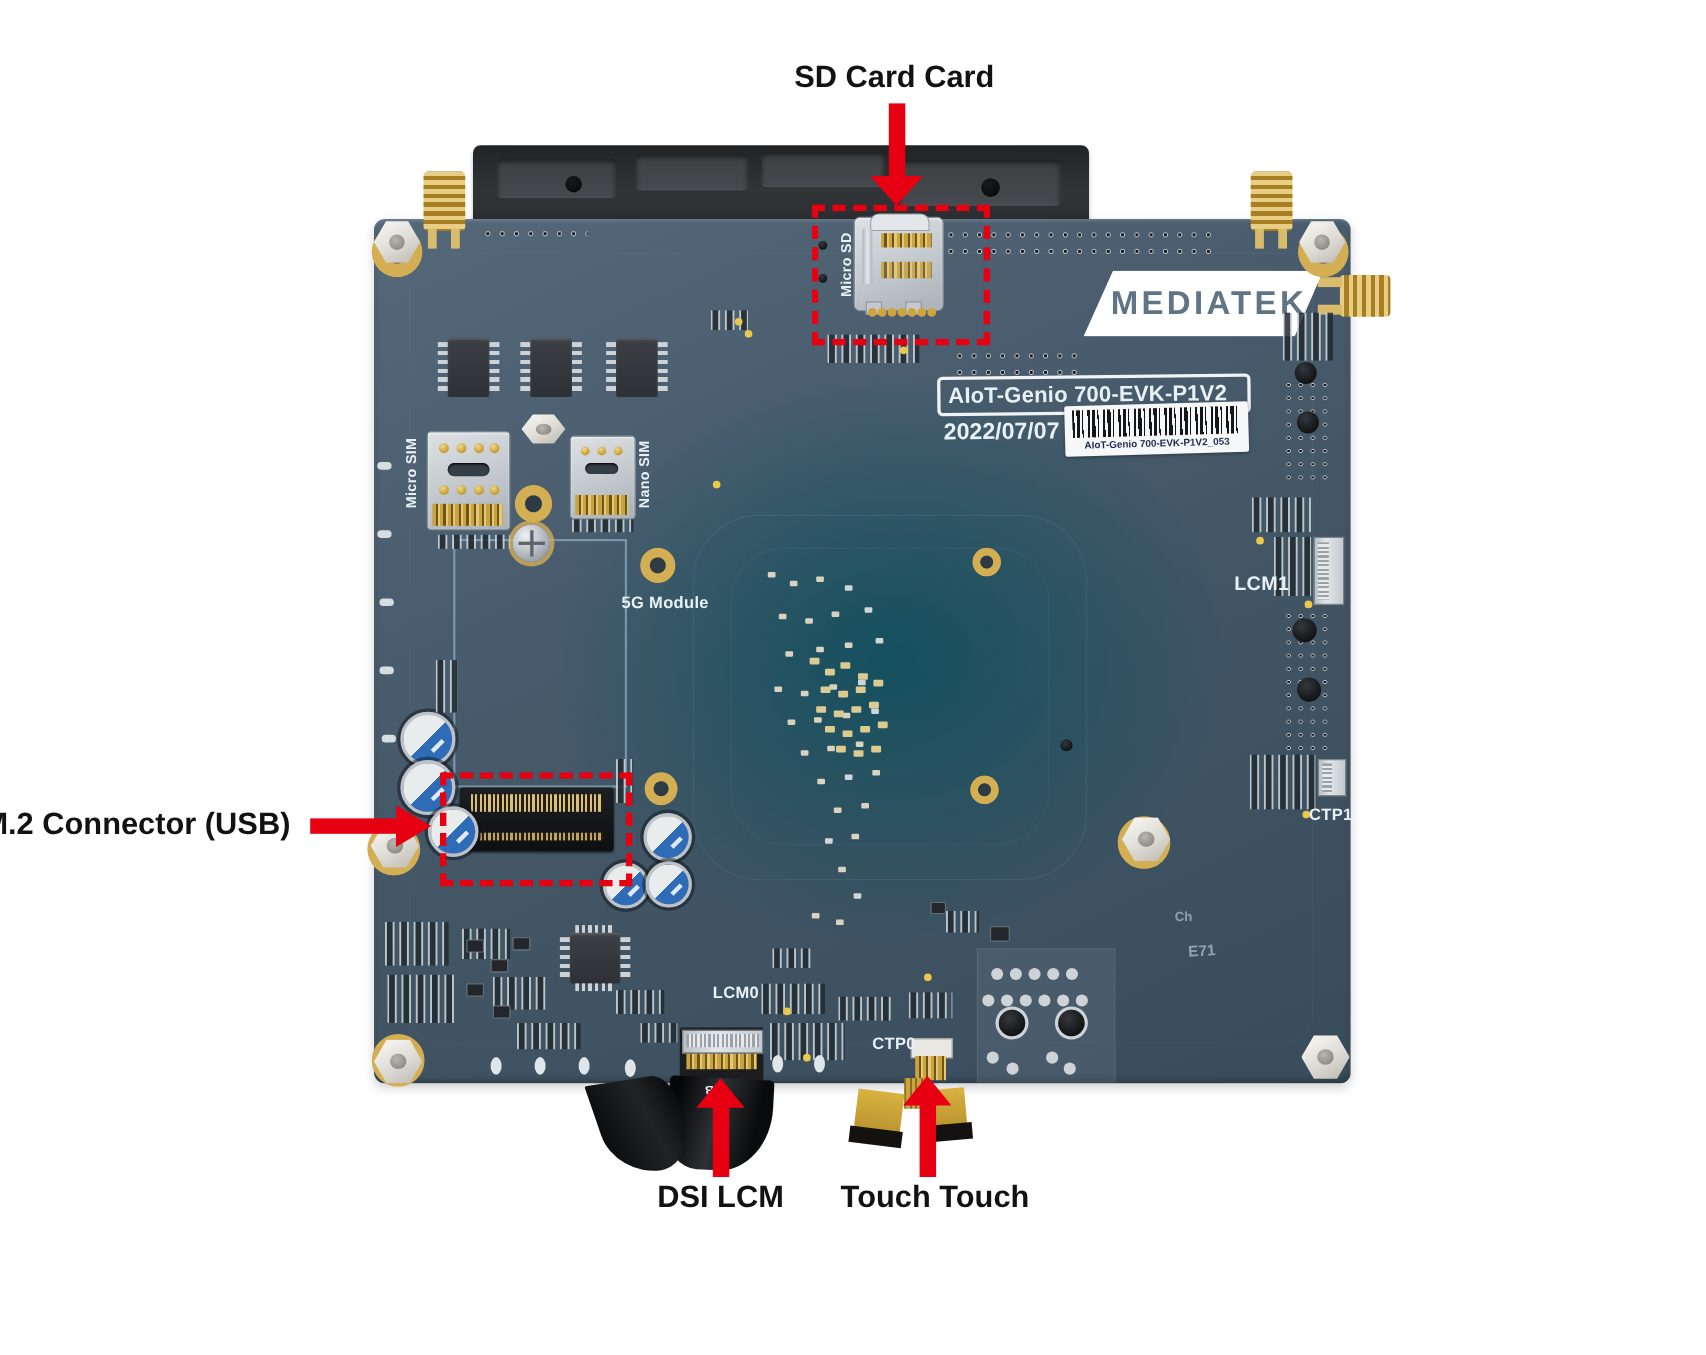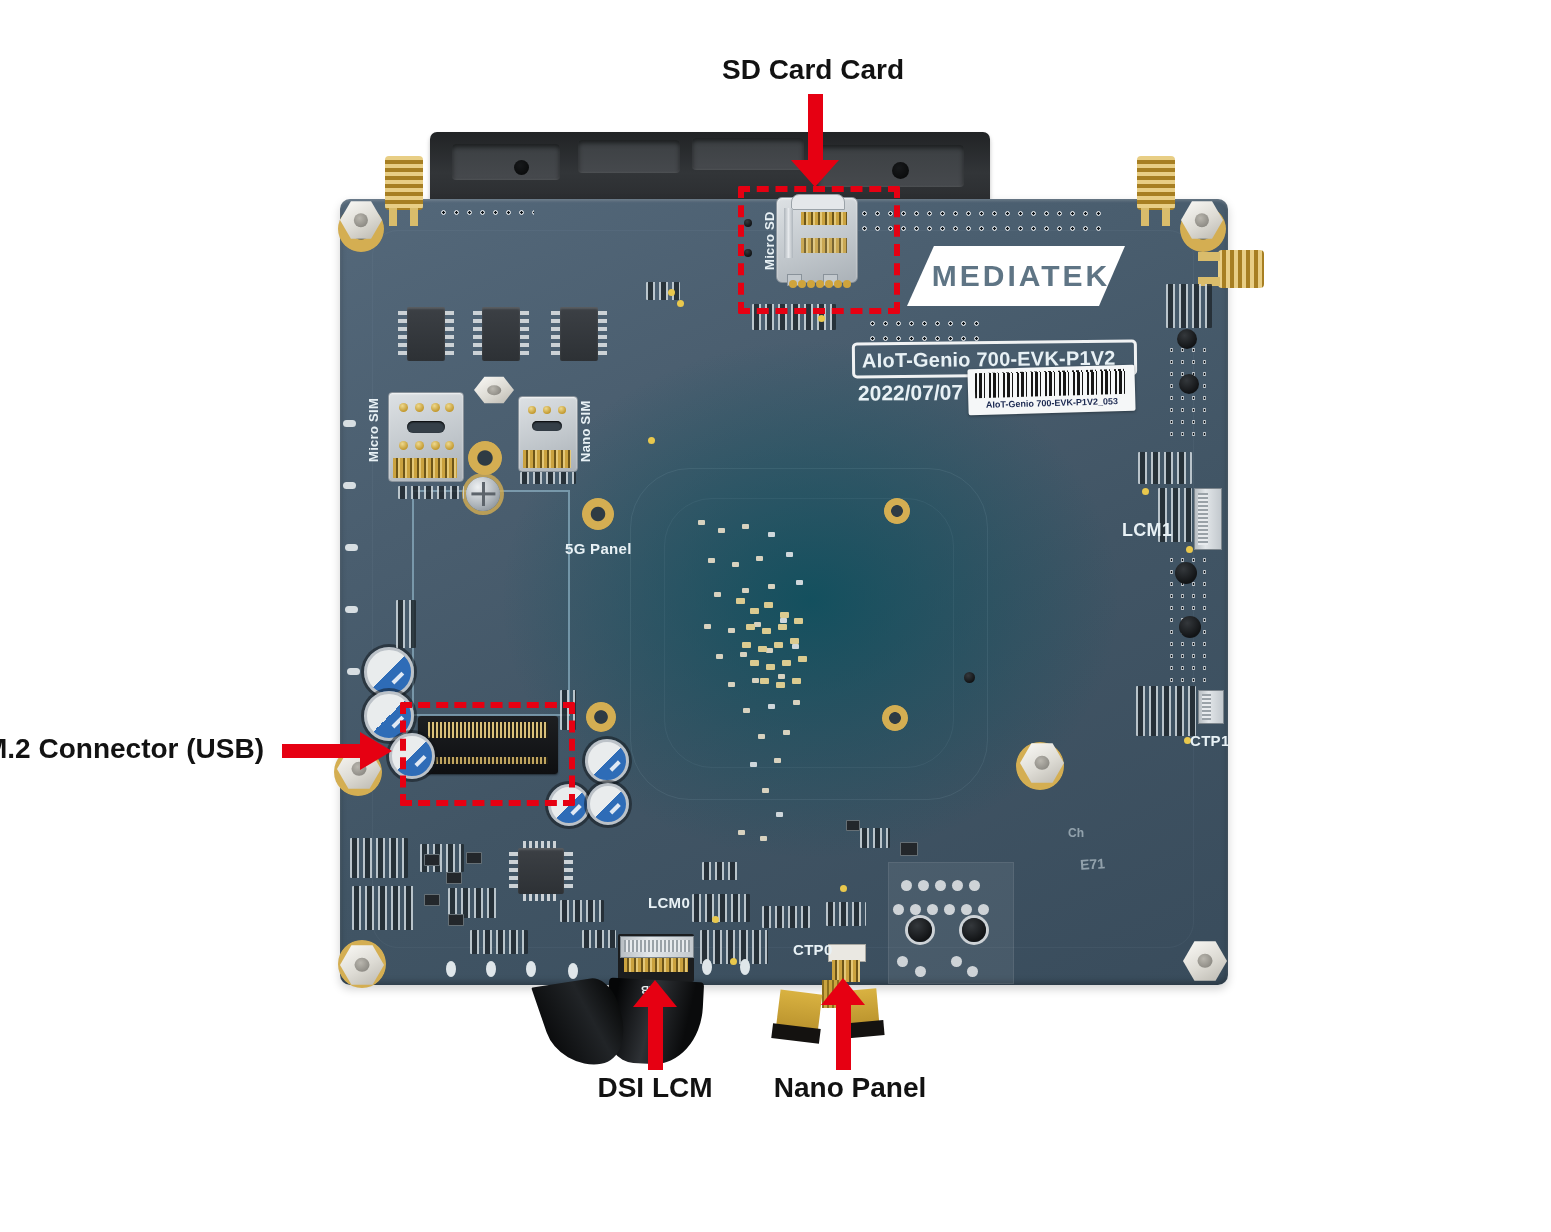--- a/index.html
+++ b/index.html
@@ -170,21 +170,21 @@
     <div style="position:absolute;left:7px;top:10px;width:9px;height:50px;background:linear-gradient(90deg,#aeb5bb,#e6e9ec 50%,#aeb5bb)"></div>
     <div class="goldrow" style="position:absolute;left:24px;top:14px;width:46px;height:13px"></div>
     <div class="goldrow" style="position:absolute;left:24px;top:40px;width:46px;height:15px;opacity:.85"></div>
     <div style="position:absolute;left:10px;bottom:-4px;width:13px;height:10px;background:#c3c9ce;border:1px solid #89929a"></div>
     <div style="position:absolute;left:46px;bottom:-4px;width:13px;height:10px;background:#c3c9ce;border:1px solid #89929a"></div>
   </div>
   <div class="abs dot-stamp" style="left:789px;top:280px;width:8px;height:8px;background:#cfa43c;box-shadow:9px 0 0 #cfa43c,18px 0 0 #cfa43c,27px 0 0 #cfa43c,36px 0 0 #cfa43c,45px 0 0 #cfa43c,54px 0 0 #cfa43c"></div>
   <div class="abs blkcap" style="left:744px;top:219px;width:8px;height:8px"></div>
   <div class="abs blkcap" style="left:744px;top:249px;width:8px;height:8px"></div>
 
-  <div class="abs logo" style="left:902px;top:246px;width:228px;height:60px">
+  <div class="abs logo" style="left:980px;top:246px;width:228px;height:60px">
       <span>MEDIATEK</span>
     </div>
   <div class="abs modelbox" style="left:852px;top:341px;width:272px;height:30px">
       <span>AIoT-Genio 700-EVK-P1V2</span>
     </div>
   <div class="abs datetext" style="left:858px;top:381px">2022/07/07</div>
   <div class="abs sticker" style="left:968px;top:367px;width:167px;height:46px">
     <div class="bars"></div>
     <div class="stickertext">AIoT-Genio 700-EVK-P1V2_053</div>
   </div>
@@ -291,21 +291,21 @@
   <div class="abs dot-stamp" style="left:698px;top:520px;width:7px;height:5px;border-radius:1px;background:#d8d2bf;box-shadow:20px 8px 0 #d8d2bf,44px 4px 0 #d8d2bf,70px 12px 0 #cfd7db,10px 38px 0 #d8d2bf,34px 42px 0 #d8d2bf,58px 36px 0 #d8d2bf,88px 32px 0 #cfd7db,16px 72px 0 #d8d2bf,44px 68px 0 #d8d2bf,70px 64px 0 #d8d2bf,98px 60px 0 #cfd7db,6px 104px 0 #d8d2bf,30px 108px 0 #d8d2bf,56px 102px 0 #d8d2bf,82px 98px 0 #cfd7db,18px 134px 0 #d8d2bf,42px 132px 0 #d8d2bf,68px 128px 0 #d8d2bf,94px 124px 0 #cfd7db,30px 162px 0 #d8d2bf,54px 158px 0 #d8d2bf,80px 154px 0 #d8d2bf,45px 188px 0 #d8d2bf,70px 184px 0 #cfd7db,95px 180px 0 #d8d2bf,60px 214px 0 #d8d2bf,85px 210px 0 #d8d2bf,52px 242px 0 #cfd7db,76px 238px 0 #d8d2bf,64px 268px 0 #d8d2bf,78px 292px 0 #cfd7db,40px 310px 0 #d8d2bf,62px 316px 0 #d8d2bf"></div>
   <div class="abs dot-stamp" style="left:736px;top:598px;width:9px;height:6px;border-radius:1px;background:#dbcb90;box-shadow:14px 10px 0 #dbcb90,28px 4px 0 #dbcb90,44px 14px 0 #dbcb90,10px 26px 0 #dbcb90,26px 30px 0 #dbcb90,42px 26px 0 #dbcb90,58px 20px 0 #dbcb90,6px 44px 0 #dbcb90,22px 48px 0 #dbcb90,38px 44px 0 #dbcb90,54px 40px 0 #dbcb90,14px 62px 0 #dbcb90,30px 66px 0 #dbcb90,46px 62px 0 #dbcb90,62px 58px 0 #dbcb90,24px 80px 0 #dbcb90,40px 84px 0 #dbcb90,56px 80px 0 #dbcb90"></div>
 
   <div class="abs dot-stamp" style="left:668px;top:289px;width:7px;height:7px;background:#e9c84d;box-shadow:9px 11px 0 #e9c84d,474px 199px 0 #e9c84d,518px 257px 0 #e9c84d,516px 448px 0 #e9c84d,44px 627px 0 #e9c84d,172px 596px 0 #e9c84d,62px 669px 0 #e9c84d,-20px 148px 0 #e9c84d,150px 26px 0 #e9c84d"></div>
   <div class="abs dot-stamp" style="left:446px;top:961px;width:10px;height:16px;background:#dfe6ea;box-shadow:40px 0 0 #dfe6ea,80px 0 0 #dfe6ea,122px 2px 0 #dfe6ea,256px -2px 0 #dfe6ea,294px -2px 0 #dfe6ea"></div>
   <div class="abs dot-stamp" style="left:343px;top:420px;width:13px;height:7px;border-radius:4px;background:#d7dee2;box-shadow:0 62px 0 #d7dee2,2px 124px 0 #d7dee2,2px 186px 0 #d7dee2,4px 248px 0 #d7dee2"></div>
 
   <div class="abs silk vtext" style="left:762px;top:208px;height:62px;font-size:13px">Micro SD</div>
   <div class="abs silk vtext" style="left:366px;top:392px;height:70px;font-size:13px">Micro SIM</div>
   <div class="abs silk vtext" style="left:578px;top:396px;height:66px;font-size:13px">Nano SIM</div>
-  <div class="abs silk" style="left:565px;top:540px;font-size:15px">5G Panel</div>
+  <div class="abs silk" style="left:565px;top:540px;font-size:15px">5G Module</div>
   <div class="abs silk" style="left:648px;top:894px;font-size:15px">LCM0</div>
   <div class="abs silk" style="left:793px;top:941px;font-size:15px">CTP0</div>
   <div class="abs silk" style="left:1122px;top:520px;font-size:18px">LCM1</div>
   <div class="abs silk" style="left:1190px;top:732px;font-size:15px">CTP1</div>
   <div class="abs etch" style="left:1068px;top:826px;font-size:12px">Ch</div>
   <div class="abs etch" style="left:1080px;top:856px;font-size:14px;transform:rotate(-4deg)">E71</div>
 
   <div class="abs dashbox" style="left:738px;top:186px;width:150px;height:116px"></div>
   <div class="abs dashbox" style="left:400px;top:702px;width:163px;height:92px"></div>
 
@@ -316,15 +316,15 @@
   <div class="abs anno" style="left:-16px;top:733px">M.2 Connector (USB)</div>
   <div class="abs shaft" style="left:282px;top:744px;width:80px;height:14px"></div>
   <div class="abs tri" style="left:360px;top:732px;border-top:19px solid transparent;border-bottom:19px solid transparent;border-left:32px solid var(--red)"></div>
 
   <div class="abs tri" style="left:633px;top:980px;border-left:22px solid transparent;border-right:22px solid transparent;border-bottom:27px solid var(--red)"></div>
   <div class="abs shaft" style="left:648px;top:1006px;width:15px;height:64px"></div>
   <div class="abs anno" style="left:560px;top:1072px;width:190px;text-align:center">DSI LCM</div>
 
   <div class="abs tri" style="left:821px;top:978px;border-left:22px solid transparent;border-right:22px solid transparent;border-bottom:27px solid var(--red)"></div>
   <div class="abs shaft" style="left:836px;top:1004px;width:15px;height:66px"></div>
-  <div class="abs anno" style="left:750px;top:1072px;width:200px;text-align:center">Nano Panel</div>
+  <div class="abs anno" style="left:750px;top:1072px;width:200px;text-align:center">Touch Touch</div>
 
 </div>
 
 </body></html>

